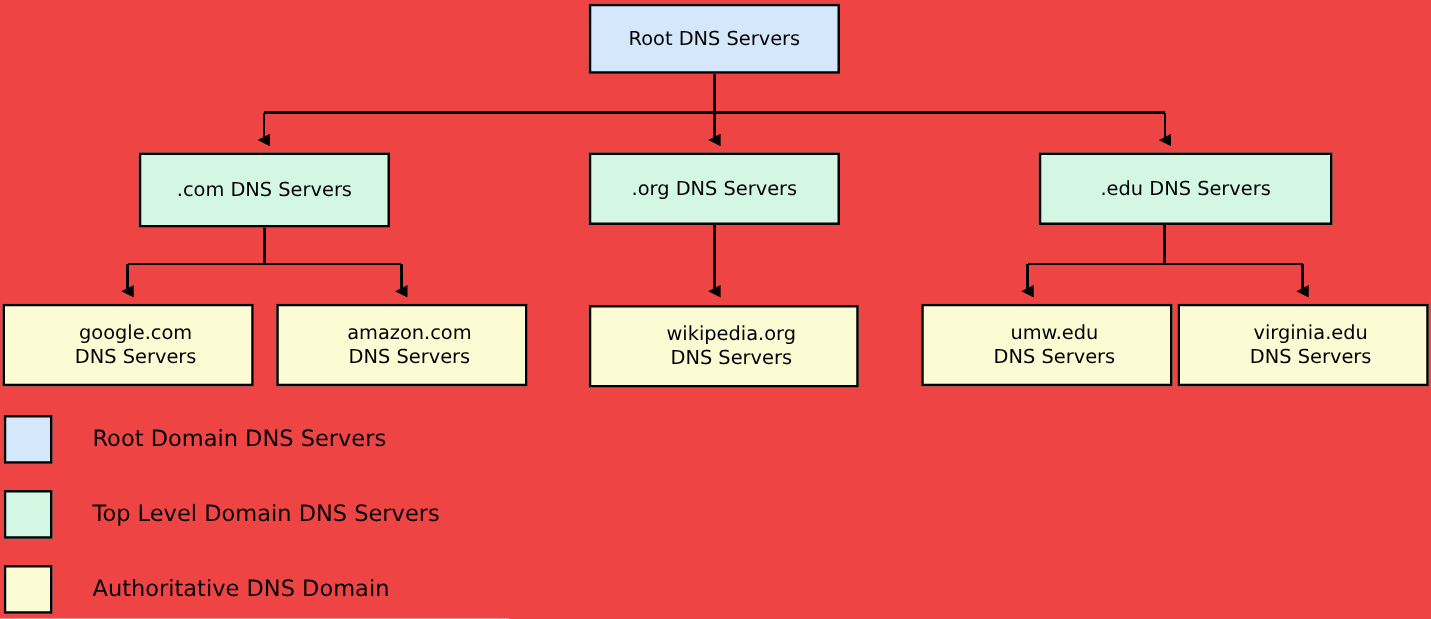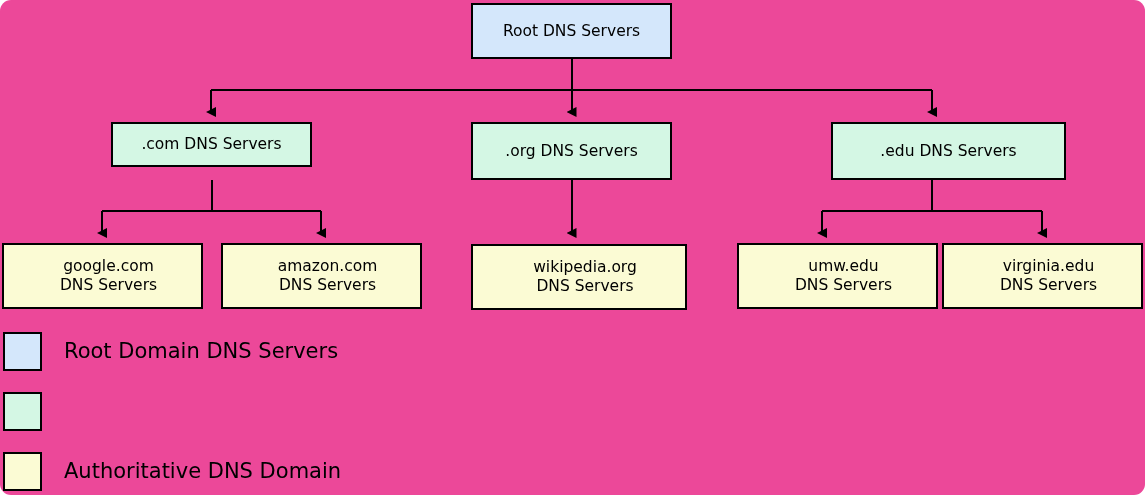--- a/index.html
+++ b/index.html
@@ -9,22 +9,21 @@
     background: #ffffff;
   }
   body {
     font-family: "DejaVu Sans", "Liberation Sans", sans-serif;
   }
   #diagram {
     position: relative;
     width: 1145px;
     height: 495px;
     overflow: hidden;
-    background: #ec4899;
-    border-radius: 11px;
+    background: #ef4444;
   }
   #edges {
     position: absolute;
     left: 0;
     top: 0;
     width: 1145px;
     height: 495px;
     pointer-events: none;
   }
   .node {
@@ -51,22 +50,22 @@
     align-items: center;
   }
   .legend-swatch {
     box-sizing: border-box;
     width: 39px;
     height: 39px;
     border: 2px solid #000000;
     flex: 0 0 auto;
   }
   .legend-label {
-    margin-left: 22px;
-    font-size: 21px;
+    margin-left: 32px;
+    font-size: 18px;
     line-height: 19px;
     color: #000000;
     white-space: nowrap;
   }
 </style>
 </head>
 <body>
 
 <div id="diagram">
 
@@ -95,21 +94,21 @@
 
       <path d="M 931.5 180 L 931.5 211"></path>
       <path d="M 822 211 L 1042 211"></path>
       <path d="M 822 211 L 822 233" marker-end="url(#arrow)"></path>
       <path d="M 1042 211 L 1042 233" marker-end="url(#arrow)"></path>
     </g>
   </svg>
 
   <div class="node node-root" style="left:471px; top:3px; width:201px; height:56px;">Root DNS Servers</div>
 
-  <div class="node node-tld" style="left:111px; top:122px; width:201px; height:45px;">.com DNS Servers</div>
+  <div class="node node-tld" style="left:111px; top:122px; width:201px; height:60px;">.com DNS Servers</div>
   <div class="node node-tld" style="left:471px; top:122px; width:201px; height:58px;">.org DNS Servers</div>
   <div class="node node-tld" style="left:831px; top:122px; width:235px; height:58px;">.edu DNS Servers</div>
 
   <div class="node node-auth" style="left:2px; top:243px; width:201px; height:66px;">google.com
 DNS Servers</div>
   <div class="node node-auth" style="left:221px; top:243px; width:201px; height:66px;">amazon.com
 DNS Servers</div>
   <div class="node node-auth" style="left:471px; top:244px; width:216px; height:66px;">wikipedia.org
 DNS Servers</div>
   <div class="node node-auth" style="left:721px; top:243px; width:201px; height:66px;margin-left:16px;">umw.edu
@@ -117,20 +116,21 @@
   <div class="node node-auth" style="left:942px; top:243px; width:201px; height:66px;">virginia.edu
 DNS Servers</div>
 
   <div class="legend-row" style="left:3px; top:332px;">
     <span class="legend-swatch" style="background:#d4e7fb;"></span>
     <span class="legend-label">Root Domain DNS Servers</span>
   </div>
 
   <div class="legend-row" style="left:3px; top:392px;">
     <span class="legend-swatch" style="background:#d4f7e4;"></span>
+    <span class="legend-label">Top Level Domain DNS Servers</span>
   </div>
 
   <div class="legend-row" style="left:3px; top:452px;">
     <span class="legend-swatch" style="background:#fbfbd4;"></span>
     <span class="legend-label">Authoritative DNS Domain</span>
   </div>
 
 </div>
 
 </body></html>

